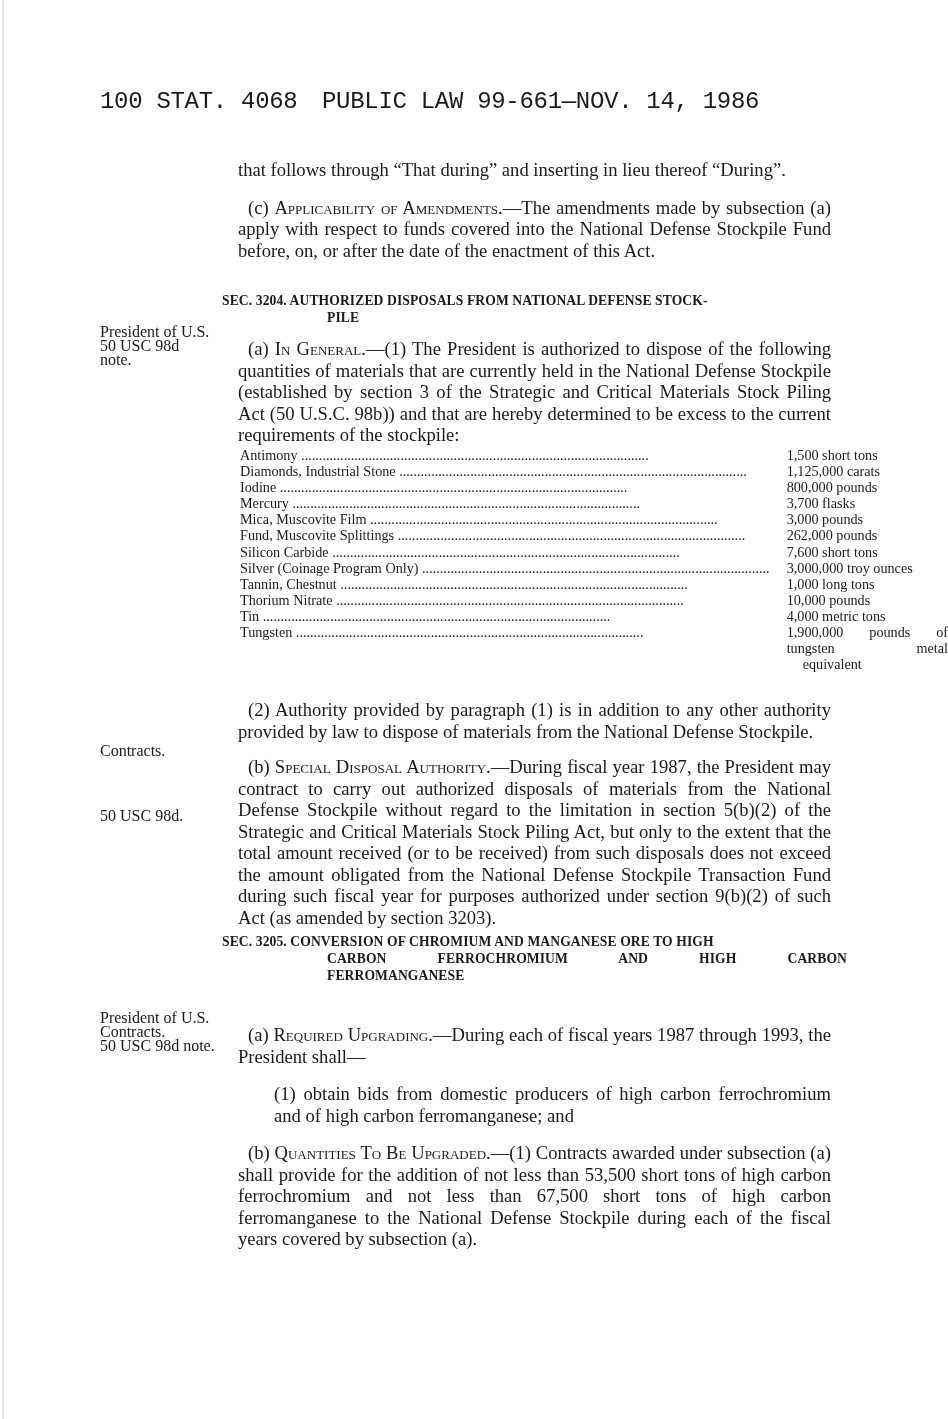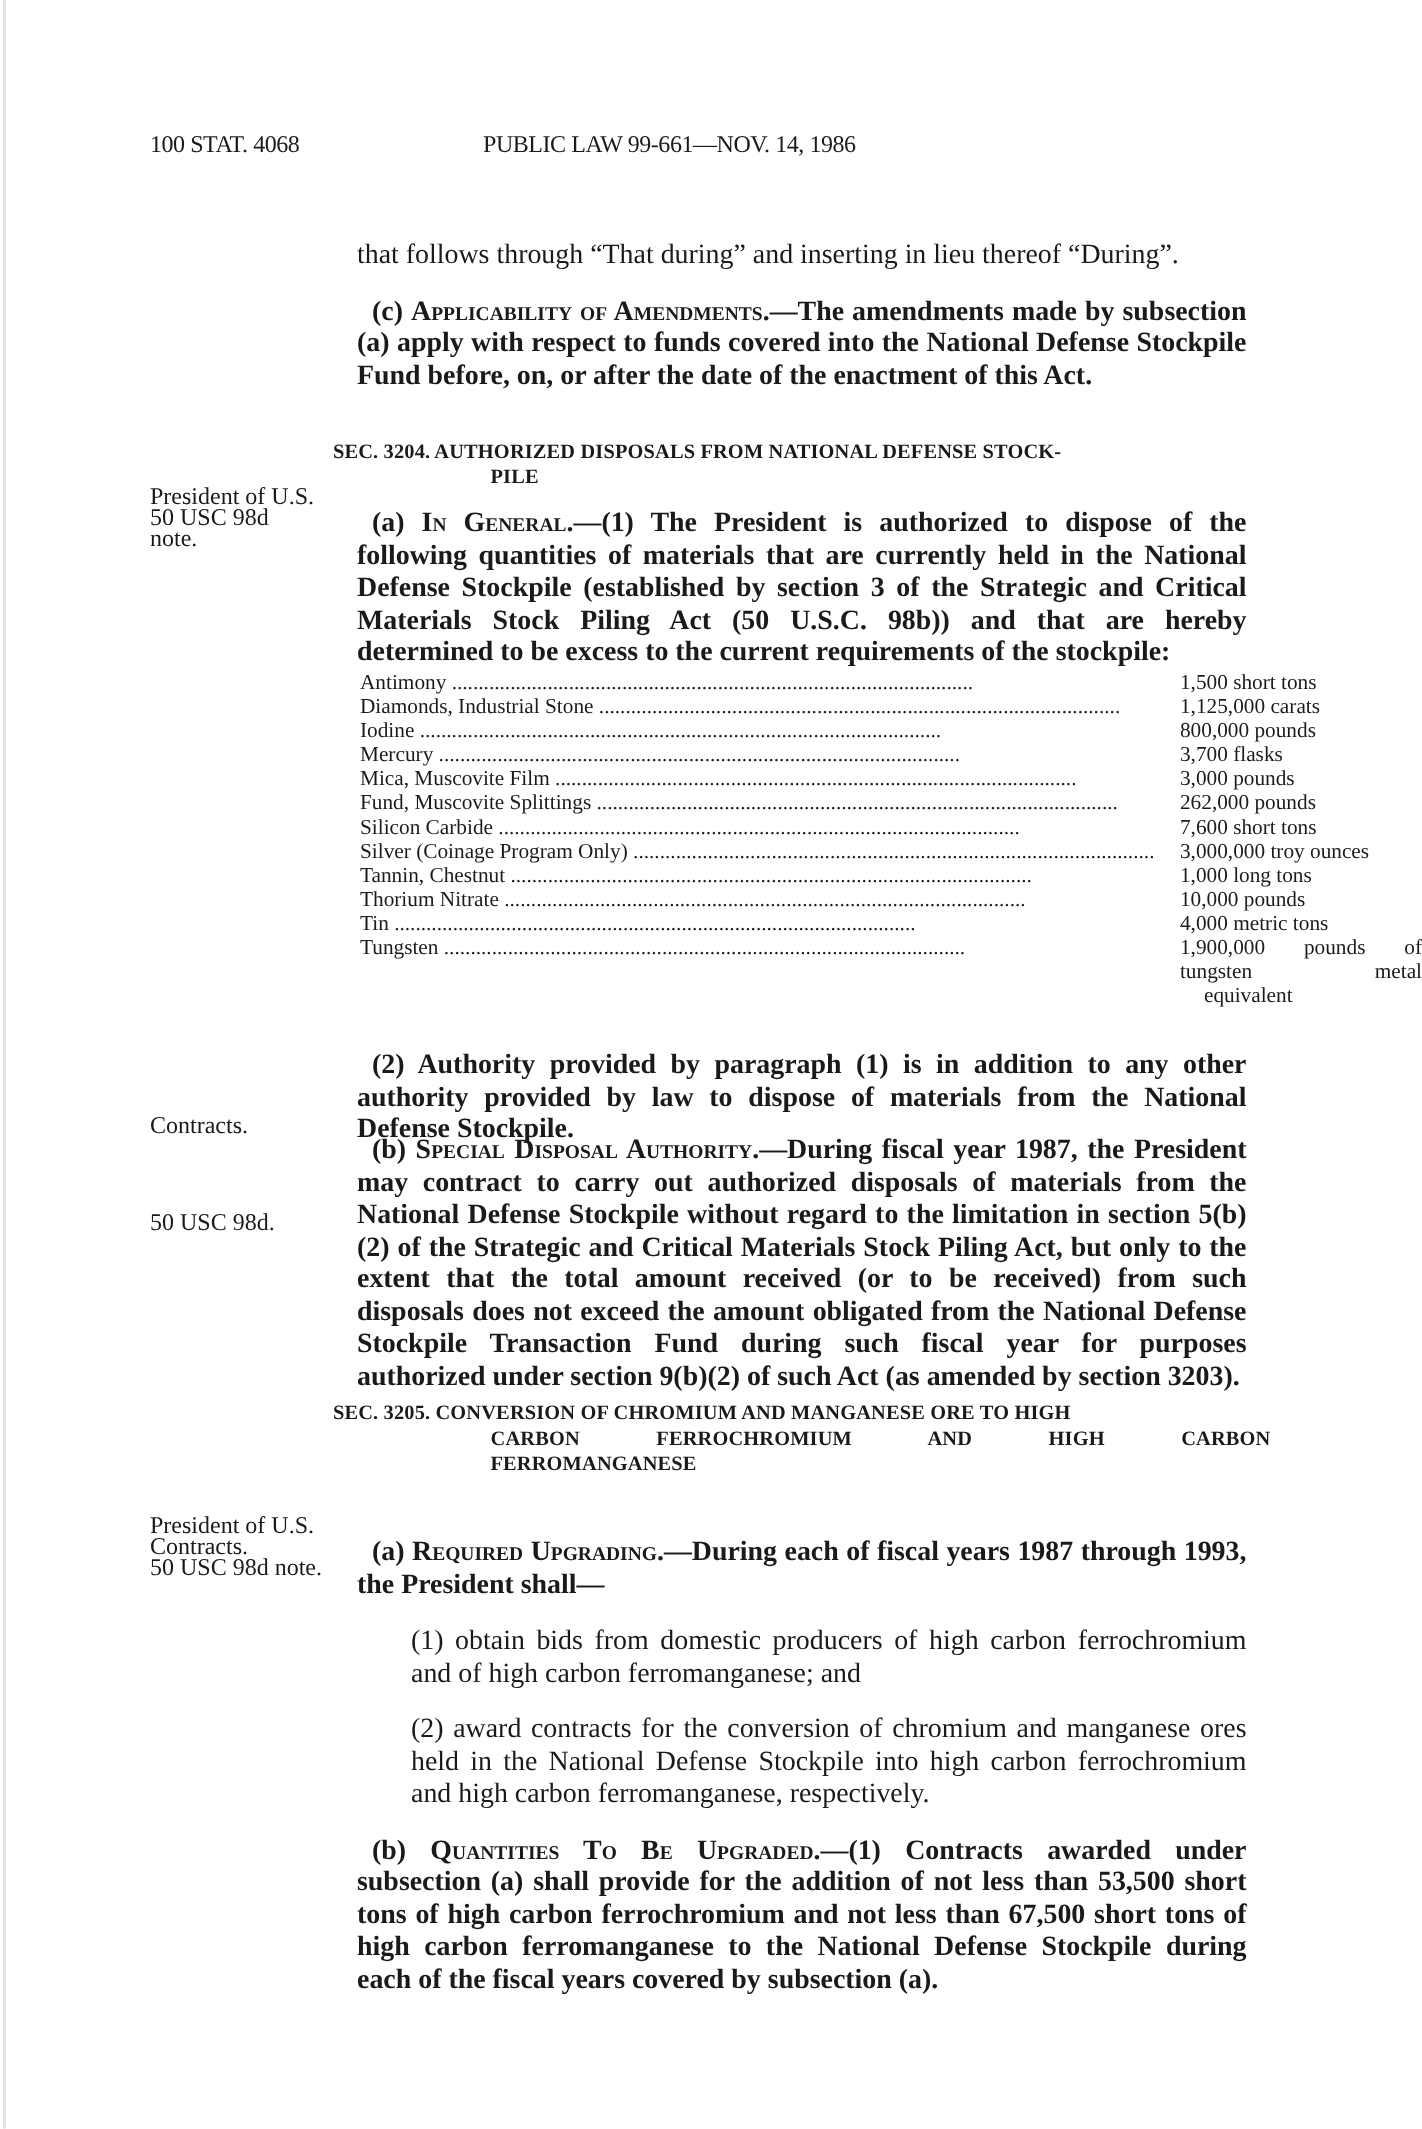--- a/index.html
+++ b/index.html
@@ -5,26 +5,26 @@
   html, body { margin: 0; padding: 0; }
   body {
     width: 948px; height: 1419px;
     background: #ffffff;
     color: #1a1a1a;
     font-family: "Liberation Serif", "DejaVu Serif", serif;
     position: relative;
     overflow: hidden;
   }
   .page-edge { position: absolute; left: 2px; top: 0; width: 2px; height: 1419px; background: #e2e2e2; }
-  .header { position: absolute; top: 88px; left: 100px; width: 760px; height: 30px; font-size: 16px; letter-spacing: -0.3px; }
+  .header { position: absolute; top: 88px; left: 100px; width: 760px; height: 30px; font-size: 24px; letter-spacing: -0.3px; font-family: Liberation Mono, monospace; }
   .header .stat { position: absolute; left: 0; top: 0; }
   .header .law { position: absolute; left: 222px; top: 0; }
   .body { position: absolute; left: 222px; width: 625px; font-size: 18.6px; line-height: 21.5px; text-align: justify; }
   .p { margin: 16px; }
-  .indent { text-indent: 10px; font-weight: bold; }
+  .indent { text-indent: 10px; }
   .sc { font-variant: small-caps; }
   .sec-head { font-weight: bold; font-size: 13.6px; line-height: 17px; padding-left: 0; text-indent: 0; letter-spacing: 0.1px; }
   .sec-head .cont { display: block; padding-left: 105px; }
   .margin-note { position: absolute; left: 100px; font-size: 16px; line-height: 14px; width: 120px; }
   table.materials { position: absolute; left: 240px; border-collapse: collapse; font-size: 14.2px; line-height: 16.1px; }
   table.materials td { padding: 0; vertical-align: top; margin-left: 28px; }
   td.mat-name { width: 272px; white-space: nowrap; overflow: hidden; }
   td.mat-name .dots::after { content: " .................................................................................................."; }
   td.mat-qty { padding-left: 17px !important; width: 316px; }
   .hang { padding-left: 16px; }
@@ -137,15 +137,14 @@
   <div>President of U.S.</div>
   <div>Contracts.</div>
   <div>50 USC 98d note.</div>
 </div>
 
 <div class="body" style="top:1008px;">
   <p class="p indent"><span>(a) </span><span class="sc">Required Upgrading.</span><span>—During each of fiscal years 1987 through 1993, the President shall—</span></p>
   <p class="p" style="padding-left:36px; text-indent:0;">
       <span style="display:block; margin-left:0; text-indent:0;">(1) obtain bids from domestic producers of high carbon ferrochromium and of high carbon ferromanganese; and</span>
     </p>
-  <p class="p" style="padding-left:36px;">(2) award contracts for the conversion of chromium and manganese ores held in the National Defense Stockpile into high carbon ferrochromium and high carbon ferromanganese, respectively.</p>
   <p class="p indent"><span>(b) </span><span class="sc">Quantities To Be Upgraded.</span><span>—(1) Contracts awarded under subsection (a) shall provide for the addition of not less than 53,500 short tons of high carbon ferrochromium and not less than 67,500 short tons of high carbon ferromanganese to the National Defense Stockpile during each of the fiscal years covered by subsection (a).</span></p>
 </div>
 
 </body></html>

